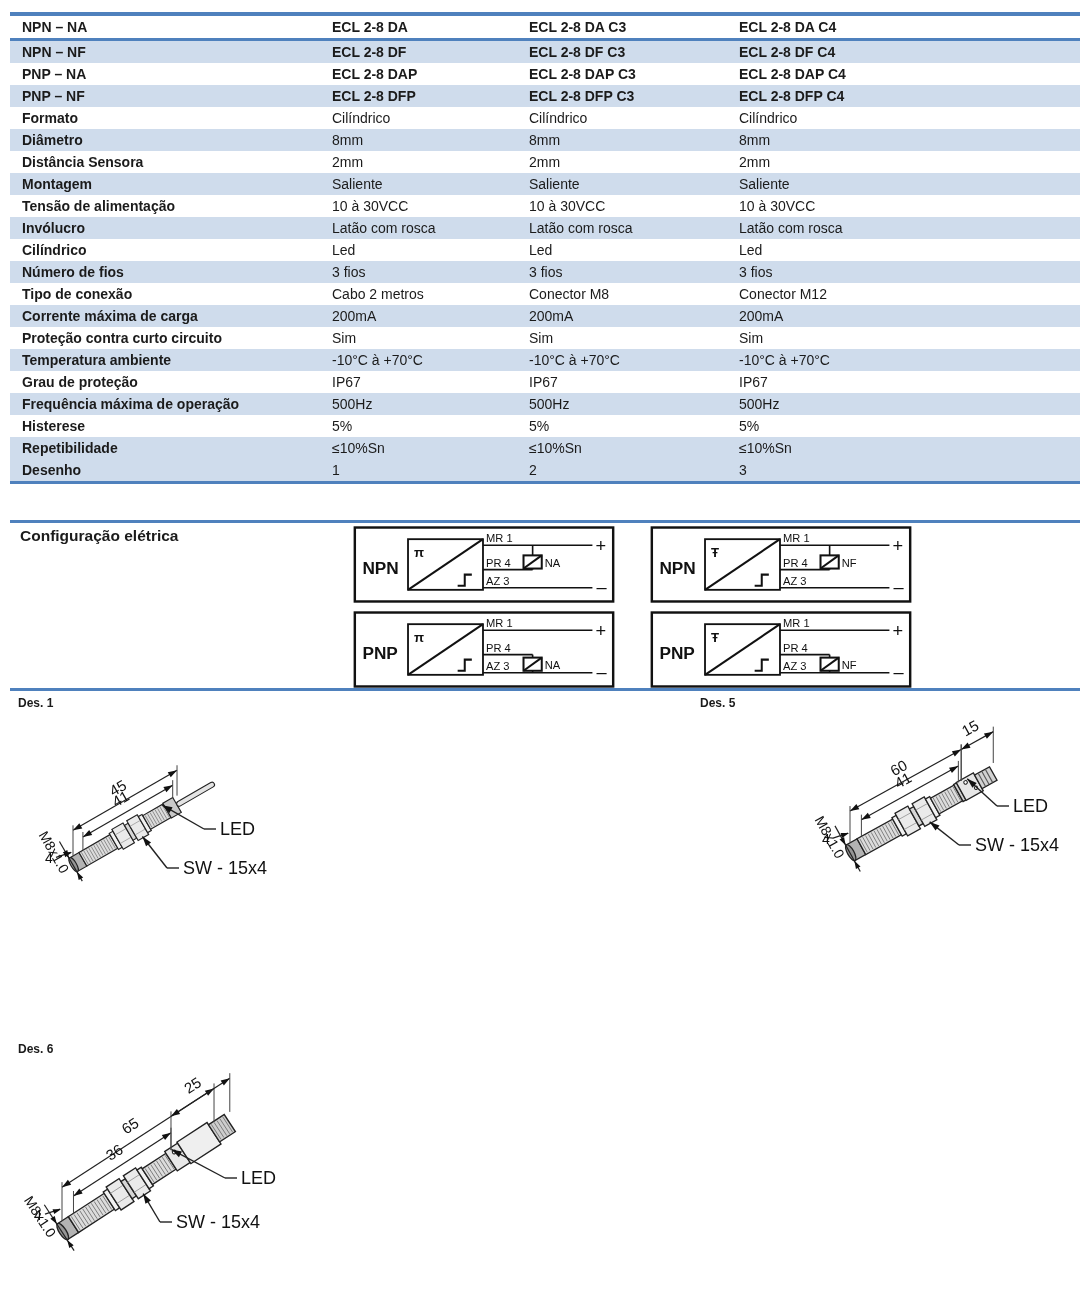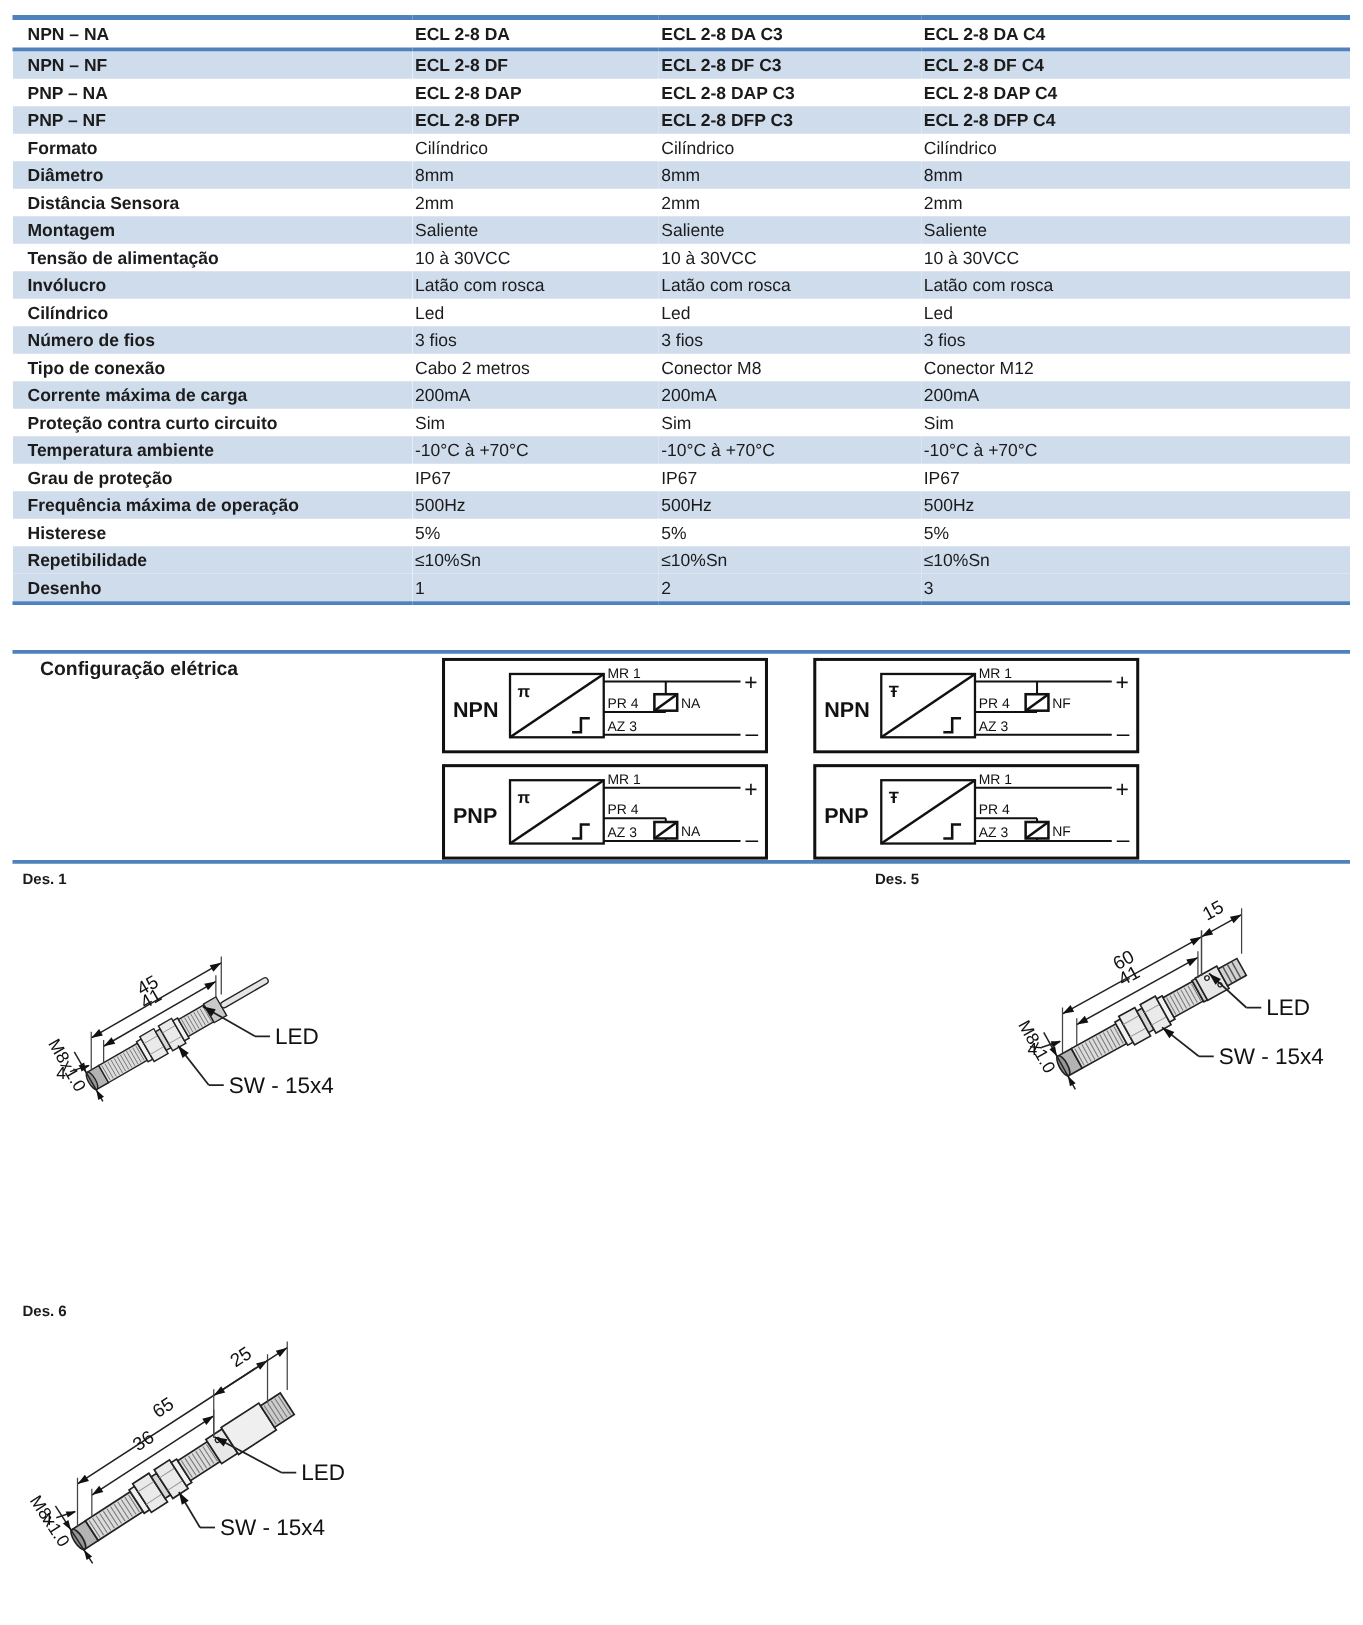--- a/index.html
+++ b/index.html
@@ -15,21 +15,21 @@
   col.c1{width:320px;} col.c2{width:197px;} col.c3{width:210px;} col.c4{width:343px;}
   td{height:22px;padding:0;font-size:14px;line-height:22px;white-space:nowrap;overflow:hidden;}
   td.lab{padding-left:12px;font-weight:bold;}
   td.val{padding-left:2px;}
   tr.shade td{background:var(--shade);}
   tr.first td{border-bottom:3px solid var(--accent);}
   tr.bold td.val{font-weight:bold;}
 
   
   .blue-line{left:10px;width:1070px;height:3px;background:var(--accent);}
-  #config-title{left:20px;top:527px;font-size:15.5px;font-weight:bold;margin-left:12px;}
+  #config-title{left:20px;top:527px;font-size:15.5px;font-weight:bold;}
   .circ{position:absolute;width:262px;height:77px;}
   .circ text{font-family:"Liberation Sans",sans-serif;fill:#111;}
   .circ .wire{stroke:#111;stroke-width:1.6;fill:none;}
   .circ .thick{stroke:#111;stroke-width:2;fill:none;}
   .circ .cbox{fill:#fff;stroke:#111;stroke-width:2.4;}
   .circ .sbox{fill:#fff;stroke:#111;stroke-width:1.8;}
   .circ .ctype{font-size:17px;font-weight:bold;}
   .circ .wlab{font-size:11px;}
   .circ .pm{font-size:18px;}
   .circ .ssym{font-size:13px;font-weight:bold;}

